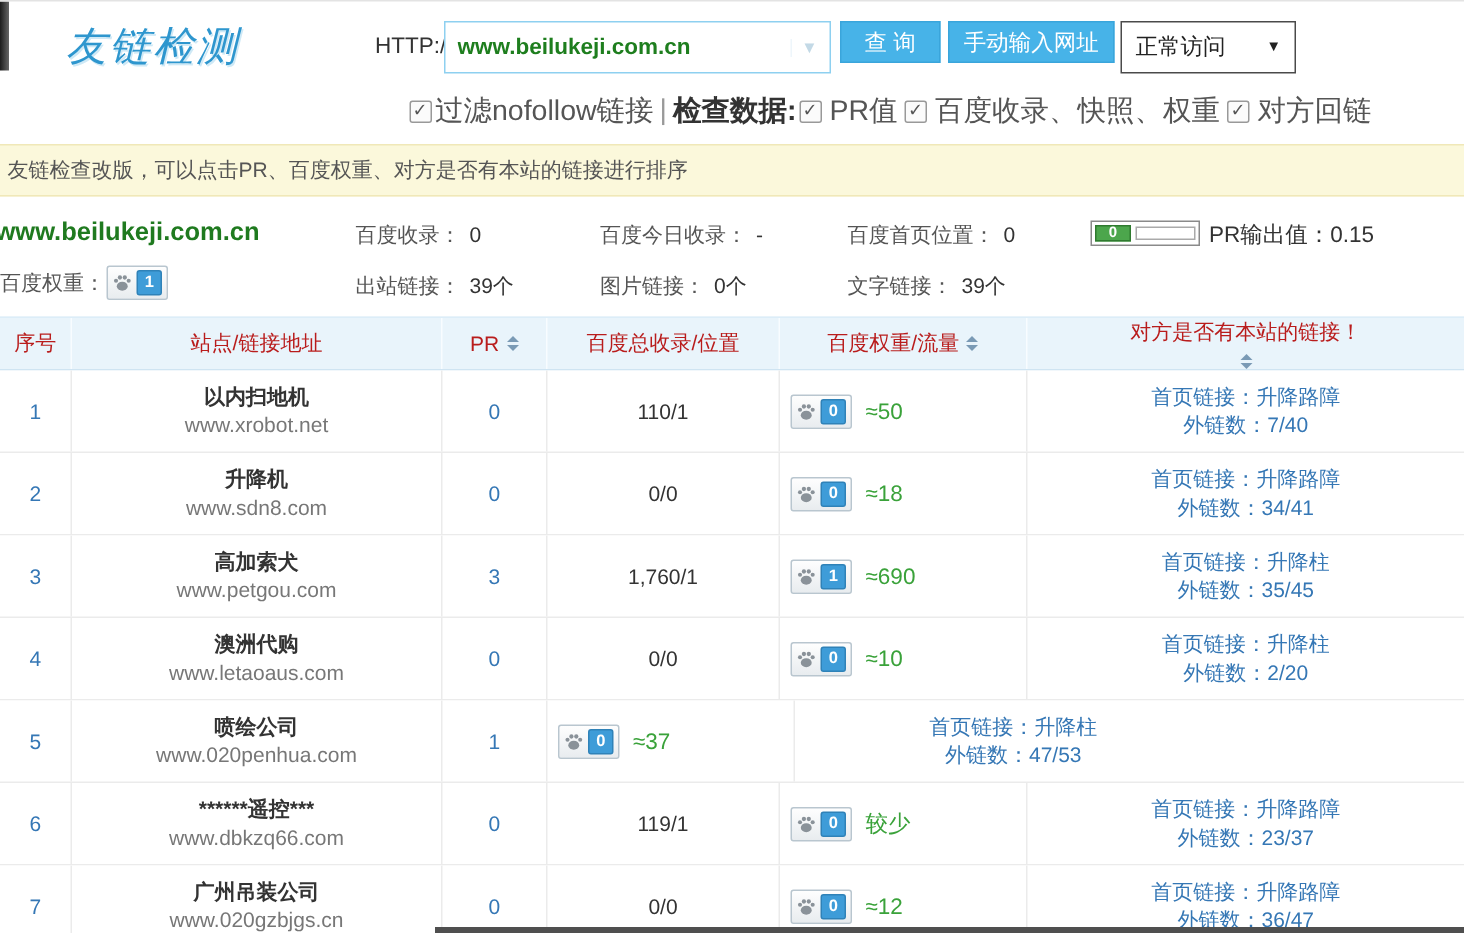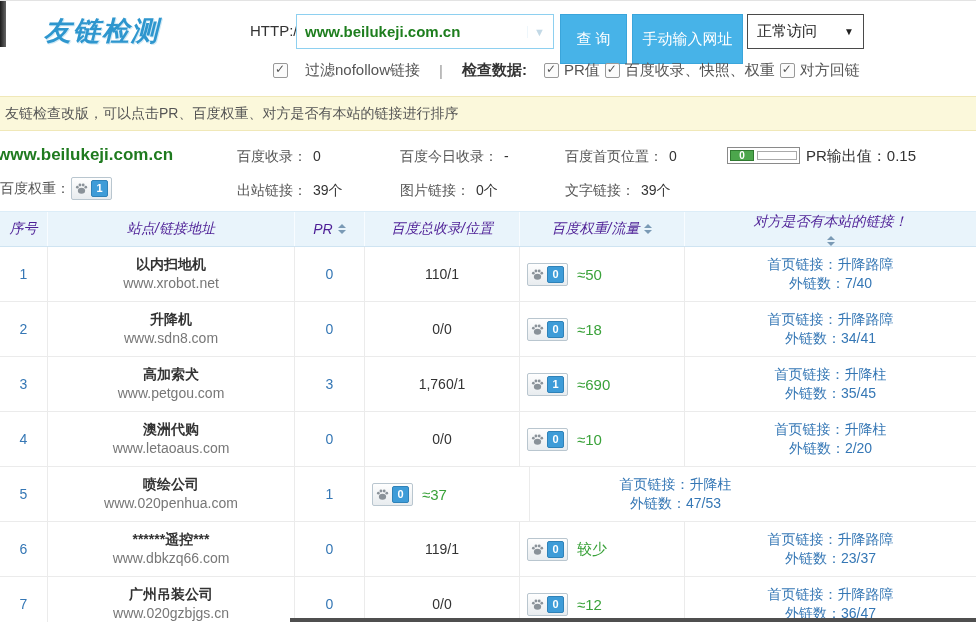--- a/index.html
+++ b/index.html
@@ -2,32 +2,32 @@
 <html><head>
 <meta charset="utf-8">
 <style>
   html,body{margin:0;padding:0;background:#fff;font-family:"Liberation Sans","DejaVu Sans",sans-serif;}
   .page{position:relative;width:976px;height:622px;overflow:hidden;background:#fff;border-top:1px solid #e3e3e3;box-sizing:border-box;}
 
   
   .edge-bar{position:absolute;left:0;top:0;width:6px;height:46px;background:linear-gradient(90deg,#1c1c1c,#666);}
 
   
-  .logo{position:absolute;left:44px;top:12px;font-size:27px;font-weight:bold;font-style:italic;color:#2E96CE;letter-spacing:2px;text-shadow:1px 1px 0 #cfe9f6;}
+  .logo{position:absolute;left:44px;top:12px;font-size:27px;font-weight:normal;font-style:italic;color:#2E96CE;letter-spacing:2px;text-shadow:1px 1px 0 #cfe9f6;}
   .http-label{position:absolute;left:237px;top:21px;font-size:15px;color:#333;margin-left:13px;}
   .url-wrap{position:absolute;left:296px;top:13px;width:258px;height:35px;border:1px solid #8ed0f0;background:#fff;display:flex;align-items:center;box-sizing:border-box;}
   .url-input{flex:1;border:none;outline:none;font-size:15px;font-weight:bold;color:#1e7e1e;padding:0 8px;background:transparent;font-family:inherit;min-width:0;}
   .url-caret{color:#c3d9e6;font-size:11px;padding:0 8px 0 6px;border-left:1px solid #eef6fb;cursor:pointer;}
-  .btn{position:absolute;top:13px;height:50px;background:#47B3E8;color:#fff;font-size:15px;border:1px solid #3AA5DB;cursor:pointer;font-family:inherit;}
+  .btn{position:absolute;top:13px;height:28px;background:#47B3E8;color:#fff;font-size:15px;border:1px solid #3AA5DB;cursor:pointer;font-family:inherit;}
   .btn-query{left:560px;width:67px;}
   .btn-manual{left:632px;width:111px;}
   .access-select{position:absolute;left:747px;top:13px;width:117px;height:35px;border:1px solid #4a4a4a;background:#fff;display:flex;align-items:center;justify-content:space-between;padding:0 9px;box-sizing:border-box;font-size:15px;color:#222;cursor:pointer;}
   .sel-arrow{font-size:10px;color:#222;}
 
-  .opts{position:absolute;left:237px;top:60px;font-size:15px;color:#555;display:flex;align-items:center;gap:17px;white-space:nowrap;padding-left:36px;}
+  .opts{position:absolute;left:237px;top:60px;font-size:19px;color:#555;display:flex;align-items:center;gap:2px;white-space:nowrap;padding-left:36px;}
   .opts b{color:#333;}
   .opts .sep{color:#999;margin:0 2px;}
   .cb{display:inline-block;width:13px;height:13px;border:1px solid #999;background:#fbfbfb;border-radius:2px;position:relative;flex:none;cursor:pointer;}
   .cb:after{content:"\2713";position:absolute;left:1px;top:-2px;font-size:12px;font-weight:bold;color:#555;}
   .opt-pair{display:inline-flex;align-items:center;gap:5px;text-align:center;}
 
   
   .notice{position:absolute;left:0;top:95px;width:976px;height:35px;background:#FBF8DB;border-top:1px solid #F0E8B8;border-bottom:1px solid #F0E8B8;box-sizing:border-box;font-size:14px;color:#555;line-height:33px;padding-left:5px;}
 
   
@@ -43,21 +43,21 @@
   .prtrack{flex:1;height:7px;border:1px solid #aaa;background:#fff;}
   .prlabel{position:absolute;left:806px;top:10px;font-size:15px;color:#333;}
 
   
   .wbadge{display:inline-flex;align-items:center;gap:3px;border:1px solid #b9c6cf;background:linear-gradient(#fefefe,#e8ecef);padding:2px 3px;border-radius:2px;}
   .wnum{display:inline-block;min-width:15px;height:15px;line-height:15px;text-align:center;background:#3E9CD8;border:1px solid #2f82b8;color:#fff;font-size:11px;font-weight:bold;border-radius:2px;}
   .paw{width:13px;height:13px;fill:#8a9299;flex:none;}
 
   
   .table{position:absolute;left:0;top:210px;width:976px;}
-  .thead{display:flex;height:34px;background:#E9F4FB;border-top:1px solid #dcedf8;border-bottom:1px solid #cfe4f2;color:#4c1d95;font-size:14px;font-style:italic;}
+  .thead{display:flex;height:34px;background:#E9F4FB;border-top:1px solid #dcedf8;border-bottom:1px solid #cfe4f2;color:#b91c1c;font-size:14px;}
   .th{display:flex;align-items:center;justify-content:center;height:100%;box-sizing:border-box;border-right:1px solid #f8fcff;gap:5px;}
   .c1{width:48px;} .c2{width:247px;} .c3{width:70px;} .c4{width:155px;} .c5{width:165px;} .c6{width:291px;border-right:none;flex-direction:column;}
   .sort{display:inline-flex;flex-direction:column;gap:2px;}
   .sort i{display:block;width:0;height:0;border-left:4px solid transparent;border-right:4px solid transparent;}
   .sort .up{border-bottom:4px solid #7a9ab5;}
   .sort .down{border-top:4px solid #7a9ab5;}
   .tr{display:flex;height:54px;border-bottom:1px solid #ebebeb;background:#fff;}
   .td{box-sizing:border-box;border-right:1px solid #ebebeb;display:flex;flex-direction:column;align-items:center;justify-content:center;font-size:14px;color:#333;}
   .td.c6{border-right:none;}
   .td-num{color:#3577B5;}

